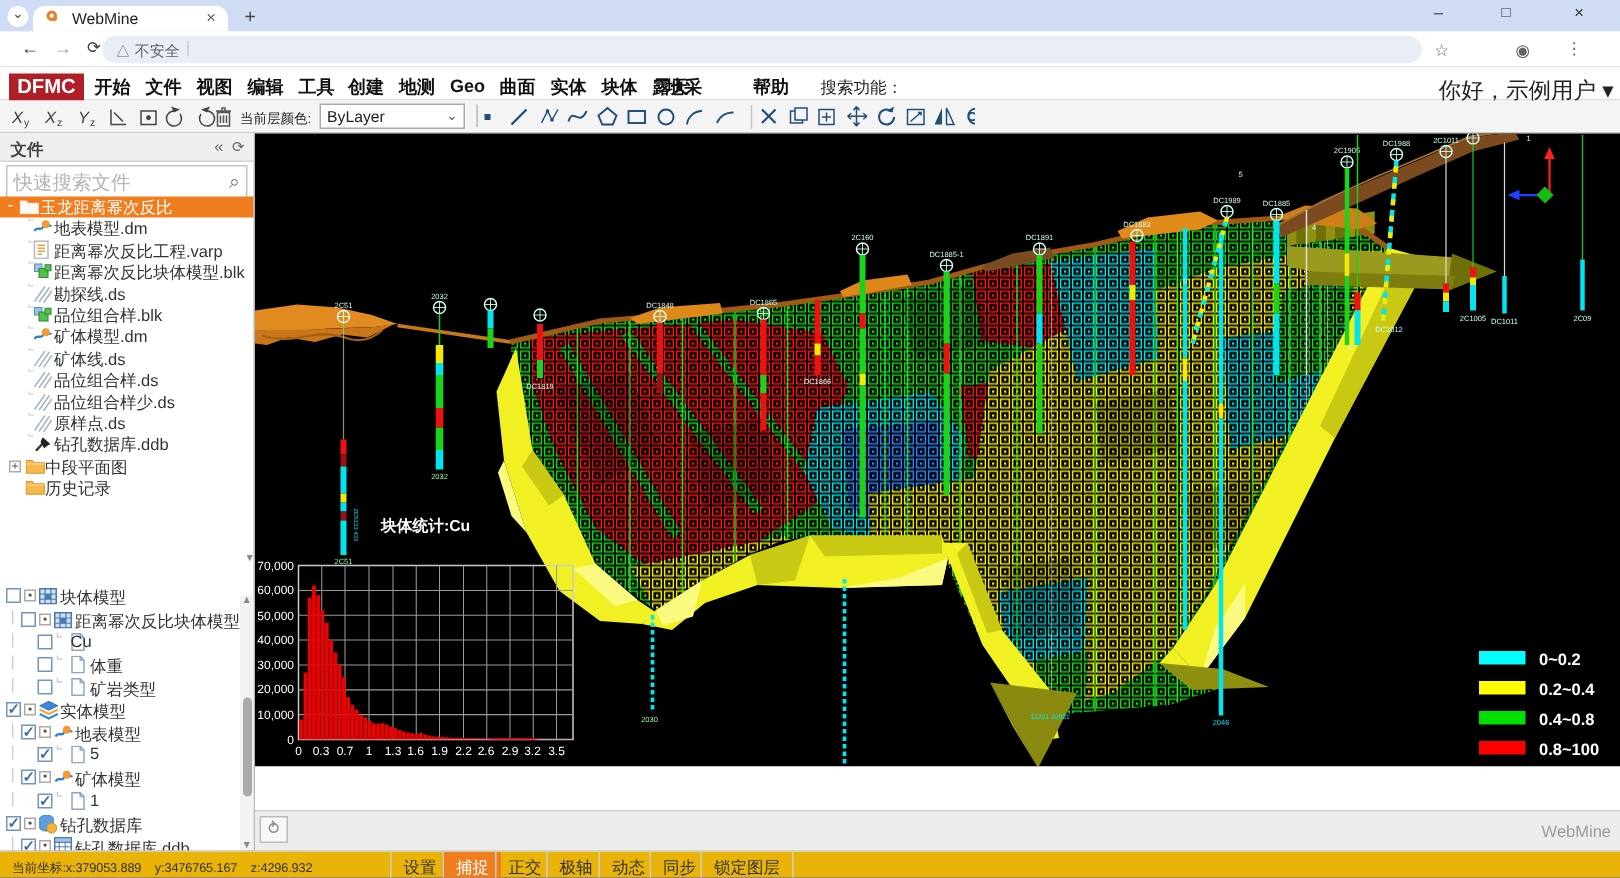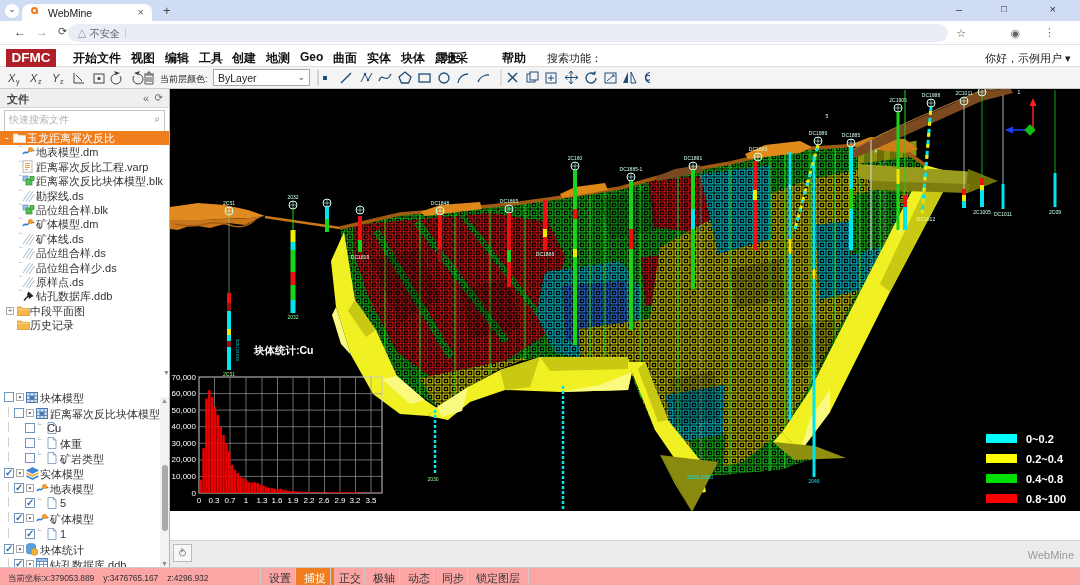--- a/index.html
+++ b/index.html
@@ -20,21 +20,21 @@
 .phead{position:absolute;left:0;width:169px;height:19px;background:#efefef;border-bottom:1px solid #d5d5d5;font-weight:bold;color:#444;padding:3px 0 0 7px;font-size:11px}
 .trow{position:absolute;left:0;width:169px;height:14px;white-space:nowrap;overflow:hidden}
 .sel{background:#f07d1e;color:#fff}
 .tlbl{position:absolute;top:0px;font-size:11px}
 .chk{position:absolute;top:1px;width:10px;height:10px;border:1px solid #7295bb;background:#fff}
 .chk.c:after{content:'\2713';position:absolute;left:0px;top:-2px;color:#3a6ea5;font-size:10px;font-weight:bold}
 .exp{position:absolute;top:3px;width:8px;height:8px;border:1px solid #aaa;background:#fff;font-size:8px;line-height:6px;text-align:center;color:#555}
 #viewport{left:170px;top:89px;width:910px;height:422px;background:#000}
 #vgap{left:170px;top:511px;width:910px;height:29px;background:#fff}
 #footbar{left:170px;top:540px;width:910px;height:27px;background:#ececec;border-top:1px solid #d0d0d0}
-#statusbar{left:0;top:567px;width:1080px;height:18px;background:#fca5a5;border-top:1px solid #ccc;font-size:11px;color:#333}
+#statusbar{left:0;top:567px;width:1080px;height:18px;background:#eab308;border-top:1px solid #ccc;font-size:11px;color:#333}
 .sbtn{position:absolute;top:0px;height:18px;border-left:1px solid #ccc;padding:3px 8px 0 8px}
 .sbtn.on{background:#f07d1e;color:#fff}
 svg{display:block}
 </style></head><body>
 <div class="abs" id="tabbar">
 <span class="abs" style="left:5px;top:4px;width:14px;height:14px;background:#fff;border-radius:7px;color:#444;font-size:9px;text-align:center;line-height:11px">⌄</span>
 <div class="abs" id="tab">
       <span class="fav"></span>
       <span class="ttl">WebMine</span>
       <span class="x">×</span>
@@ -51,36 +51,36 @@
 <div id="urlpill">
       <span style="position:absolute;left:9px;top:3px;color:#5f6368;font-size:10px">△ 不安全</span>
       <span style="position:absolute;left:56px;top:2px;color:#c5c9d0">|</span>
     </div>
 <span class="abs" style="right:114px;top:6px;color:#5f6368;font-size:11px">☆</span>
 <span class="abs" style="right:60px;top:6px;color:#5f6368;font-size:11px">◉</span>
 <span class="abs" style="right:25px;top:5px;color:#5f6368;font-size:11px">⋮</span>
 </div>
 <div class="abs" id="menubar">
     <div id="logo">DFMC</div>
-    <span class="mi" style="left:73px">开始</span>
+    <span class="mi" style="left:63px">开始</span>
     <span class="mi" style="left:97px">文件</span>
     <span class="mi" style="left:131px">视图</span>
     <span class="mi" style="left:165px">编辑</span>
     <span class="mi" style="left:199px">工具</span>
     <span class="mi" style="left:232px">创建</span>
     <span class="mi" style="left:266px">地测</span>
     <span class="mi" style="left:300px">Geo</span>
     <span class="mi" style="left:333px">曲面</span>
     <span class="mi" style="left:367px">实体</span>
     <span class="mi" style="left:401px">块体</span>
     <span class="mi" style="left:435px">露天</span>
     <span class="mi" style="left:444px">地采</span>
     <span class="mi" style="left:502px">帮助</span>
     <span class="abs" style="left:547px;top:6px;font-size:11px;color:#222">搜索功能：</span>
-<span class="abs" style="left:985px;top:6px;font-size:11px;color:#222">你好，示例用户 ▾</span>
+<span class="abs" style="left:959px;top:6px;font-size:15px;color:#222">你好，示例用户 ▾</span>
   </div>
 <div class="abs" id="toolbar">
     <svg class="abs" style="left:4px;top:2px" width="150" height="18" viewBox="0 0 150 18">
       <text x="4" y="13" font-size="11" font-style="italic" fill="#444" font-family="Liberation Sans">X</text>
       <text x="12" y="15" font-size="7" fill="#444" font-family="Liberation Sans">y</text>
       <text x="26" y="13" font-size="11" font-style="italic" fill="#444" font-family="Liberation Sans">X</text>
       <text x="34" y="15" font-size="7" fill="#444" font-family="Liberation Sans">z</text>
       <text x="48" y="13" font-size="11" font-style="italic" fill="#444" font-family="Liberation Sans">Y</text>
       <text x="56" y="15" font-size="7" fill="#444" font-family="Liberation Sans">z</text>
       <path d="M70 4 V14 H80" stroke="#444" fill="none"></path>
@@ -155,21 +155,21 @@
         <path d="M6 3 L6 14 L1 14 Z" fill="#1f4e79"></path>
         <path d="M9 3 L9 14 L14 14 Z" fill="none" stroke="#1f4e79"></path>
       </g>
       <g transform="translate(322,0)">
         <path d="M12 5 a5 5 0 1 0 0 7 M8 7 a2.5 2.5 0 1 0 0 3.5" stroke="#1f4e79" stroke-width="1.2" fill="none"></path>
       </g>
     </svg>
   </div>
 <div class="abs" id="leftpanel">
     <div class="phead" style="top:0">文件<span style="position:absolute;right:20px;font-weight:normal;color:#666">«</span><span style="position:absolute;right:6px;font-weight:normal;color:#666;font-size:10px">⟳</span></div>
-    <div class="abs" style="left:4px;top:21px;width:161px;height:30px;border:1px solid #c5c5c5;color:#b3b3b3;font-size:10px;padding:2px 4px;background:#fff">快速搜索文件<span style="position:absolute;right:4px;top:2px;color:#777">⌕</span></div>
+    <div class="abs" style="left:4px;top:21px;width:161px;height:30px;border:1px solid #c5c5c5;color:#b3b3b3;font-size:13px;padding:2px 4px;background:#fff">快速搜索文件<span style="position:absolute;right:4px;top:2px;color:#777">⌕</span></div>
     <div class="trow sel" style="top:42.0px">
       <span style="position:absolute;left:5px;top:0">-</span>
       <svg class="abs" style="left:13px;top:1px" width="13" height="11" viewBox="0 0 13 11">
         <path d="M0.5 2 h4 l1.2 1.5 h6.8 v7 h-12z" fill="#fff" stroke="#eee" stroke-width="0.8" opacity="0.95"></path>
       </svg>
       <span class="tlbl" style="left:27px">玉龙距离幂次反比</span>
     </div>
     <div class="trow" style="top:56.4px">
       <span style="position:absolute;left:16px;top:-4px;color:#ccc;font-size:9px">└</span>
       <svg class="abs" style="left:22px;top:1px" width="13" height="12" viewBox="0 0 13 12">
@@ -372,21 +372,21 @@
       <span class="tlbl" style="left:60px">1</span>
     </div>
 <div class="trow" style="top:454px">
       <span class="chk c" style="left:4px"></span>
       <span class="exp" style="left:16px;top:2px">•</span>
       <svg class="abs" style="left:26px;top:0px" width="12" height="13" viewBox="0 0 12 13">
         <ellipse cx="5" cy="2.5" rx="4.5" ry="2" fill="#5aa0e0" stroke="#3a7ab8" stroke-width="0.6"></ellipse>
         <path d="M0.5 2.5 V9 a4.5 2 0 0 0 9 0 V2.5" fill="#5aa0e0" stroke="#3a7ab8" stroke-width="0.6"></path>
         <circle cx="8.5" cy="9" r="3.4" fill="#f2b23a" stroke="#c88d20" stroke-width="0.6"></circle>
       </svg>
-      <span class="tlbl" style="left:40px">块体统计</span>
+      <span class="tlbl" style="left:40px">钻孔数据库</span>
     </div>
 <div class="trow" style="top:469px">
       <span style="position:absolute;left:7px;top:-2px;color:#ccc">|</span>
       <span class="chk c" style="left:14px"></span>
       <span class="exp" style="left:26px;top:2px">•</span>
       <svg class="abs" style="left:36px;top:0px" width="12" height="12" viewBox="0 0 12 12">
         <rect x="0.5" y="0.5" width="11" height="11" fill="#fff" stroke="#4a7ab0"></rect>
         <path d="M0.5 3.5 h11 M0.5 6.5 h11 M0.5 9.5 h11 M3.5 0.5 v11 M7.5 0.5 v11" stroke="#4a7ab0" stroke-width="0.7"></path>
         <rect x="0.5" y="0.5" width="11" height="3" fill="#9dc3e6" stroke="#4a7ab0" stroke-width="0.7"></rect>
       </svg>

